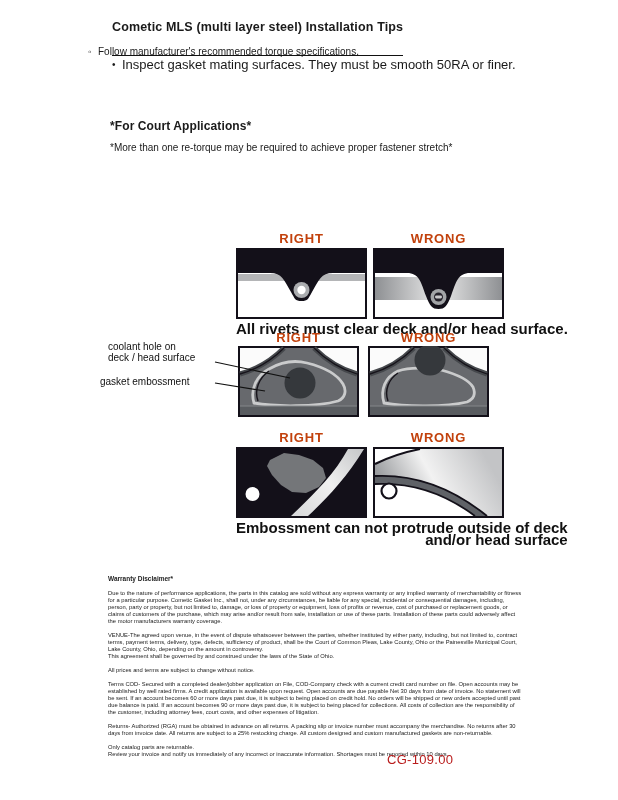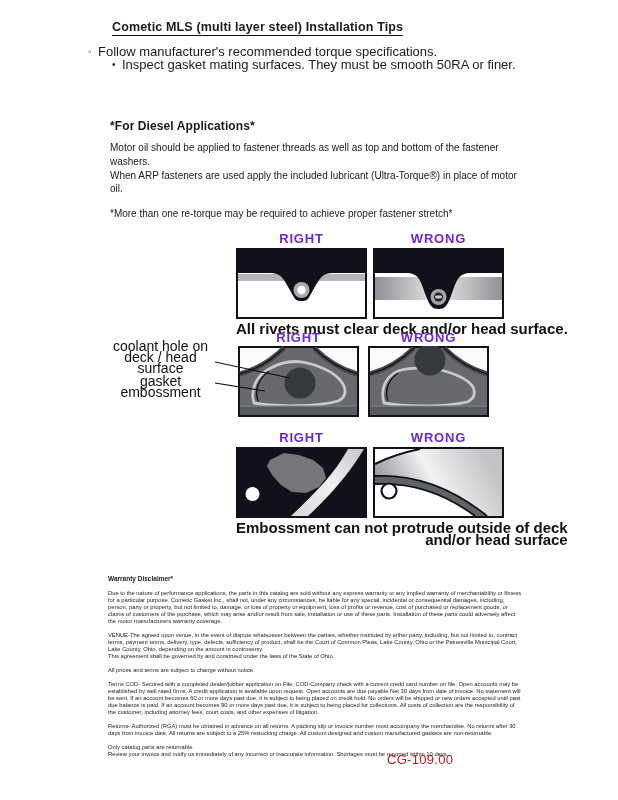--- a/index.html
+++ b/index.html
@@ -8,47 +8,47 @@
     position:relative; width:618px; height:800px; margin:0 auto;
     background:#ffffff; overflow:hidden;
     font-family:"Liberation Sans", sans-serif; color:#1a1a1a;
   }
   .abs { position:absolute; }
 
   
   .title {
     left:112px; top:20px;
     font-size:12.5px; font-weight:bold; letter-spacing:.15px;
-    display:inline-block; border-bottom:1.6px solid #111; padding-bottom:1px;
+    display:inline-block; border-bottom:1.6px solid #111; padding-bottom:21px;
   }
 
   
   .checklist { left:88px; top:45px; width:440px; }
-  .chk-item { position:relative; font-size:13px; line-height:13px; padding-left:10px; }
+  .chk-item { position:relative; font-size:10px; line-height:13px; padding-left:10px; }
   .chk-item::before { content:"◦"; position:absolute; left:0; top:0; font-size:10px; }
   .chk-sub { position:relative; font-size:13px; line-height:13px; margin-left:24px; padding-left:10px; }
   .chk-sub::before { content:"•"; position:absolute; left:0; top:0; font-size:10px; }
 
   
   .diesel { left:110px; top:119px; width:412px; }
   .diesel h2 { font-size:12px; font-weight:bold; margin-bottom:8px; letter-spacing:.1px; }
   .diesel p { font-size:10px; line-height:13.8px; margin-bottom:11px; white-space:pre-line; }
 
   
   .fig-heads { display:flex; }
-  .fig-heads span { text-align:center; font-size:13px; font-weight:bold; letter-spacing:.8px; color:#6d28d9; }
+  .fig-heads span { text-align:center; font-size:13px; font-weight:bold; letter-spacing:.8px; color:#c2410c; }
   .r13 .fig-heads span { flex:0 0 131px; margin-right:6px; }
   .r2  .fig-heads span { flex:0 0 121px; margin-right:9px; }
   .fig-boxes { display:flex; }
   .r13 .fig-boxes svg { margin-right:6px; }
   .r2  .fig-boxes svg { margin-right:9px; }
   .fig-caption { font-size:15px; font-weight:bold; white-space:pre-line; line-height:12px; color:#111; }
 
   
-  .callout { text-align:center; font-size:14px; line-height:11px; white-space:pre-line; color:#111; }
+  .callout { text-align:left; font-size:10px; line-height:11px; white-space:pre-line; color:#111; }
 
   
   .warranty { left:108px; top:575px; width:414px; color:#222; }
   .warranty h3 { font-size:6.5px; font-weight:bold; margin-bottom:8px; }
   .warranty p { font-size:5.8px; line-height:7px; margin-bottom:7px; white-space:pre-line; }
 
   .pagenum { left:387px; top:752px; font-size:13px; letter-spacing:.3px; color:#b91c1c; }
 </style>
 </head>
 <body>
@@ -56,23 +56,21 @@
 <div class="page">
 
   <h1 class="abs title">Cometic MLS (multi layer steel) Installation Tips</h1>
 
   <div class="abs checklist">
     <div class="chk-item">Follow manufacturer's recommended torque specifications.</div>
     <div class="chk-sub">Inspect gasket mating surfaces.  They must be smooth 50RA or finer.</div>
   </div>
 
   <div class="abs diesel">
-    <h2>*For Diesel Applications*</h2>
-    <p>Motor oil should be applied to fastener threads as well as top and bottom of the fastener washers.
-When ARP fasteners are used apply the included lubricant (Ultra-Torque®) in place of motor oil.</p>
+    <h2>*For Court Applications*</h2>
     <p>*More than one re-torque may be required to achieve proper fastener stretch*</p>
   </div>
 
   <div class="abs r13" style="left:236px; top:231px;">
     <div class="fig-heads">
       <span>RIGHT</span>
       <span>WRONG</span>
     </div>
     <div class="fig-boxes" style="margin-top:2px;">
       <svg width="131" height="71" viewBox="0 0 131 71">
@@ -133,21 +131,21 @@
         <path d="M20,55 C16,44 21,33 30,27" fill="none" stroke="#17141b" stroke-width="1.4"></path>
         <circle cx="62" cy="14" r="15.5" fill="#35383c"></circle>
         <rect x="2" y="60" width="117" height="9" fill="#595c60"></rect>
         <path d="M2,60 H119" stroke="#85878a" stroke-width="1"></path>
       </svg>
     </div>
   </div>
 
   <div class="abs callout" style="left:108px; top:341px; width:105px;">coolant hole on
 deck / head surface</div>
-  <div class="abs callout" style="left:108px; top:376px; width:105px;">gasket embossment</div>
+  <div class="abs callout" style="left:100px; top:376px; width:105px;">gasket embossment</div>
   <svg class="abs" style="left:108px; top:338px;" width="200" height="62" viewBox="0 0 200 62">
     <line x1="107" y1="24" x2="182" y2="40" stroke="#111" stroke-width="1.2"></line>
     <line x1="107" y1="45" x2="157" y2="53" stroke="#111" stroke-width="1.2"></line>
   </svg>
 
   <div class="abs r13" style="left:236px; top:430px;">
     <div class="fig-heads">
       <span>RIGHT</span>
       <span>WRONG</span>
     </div>

